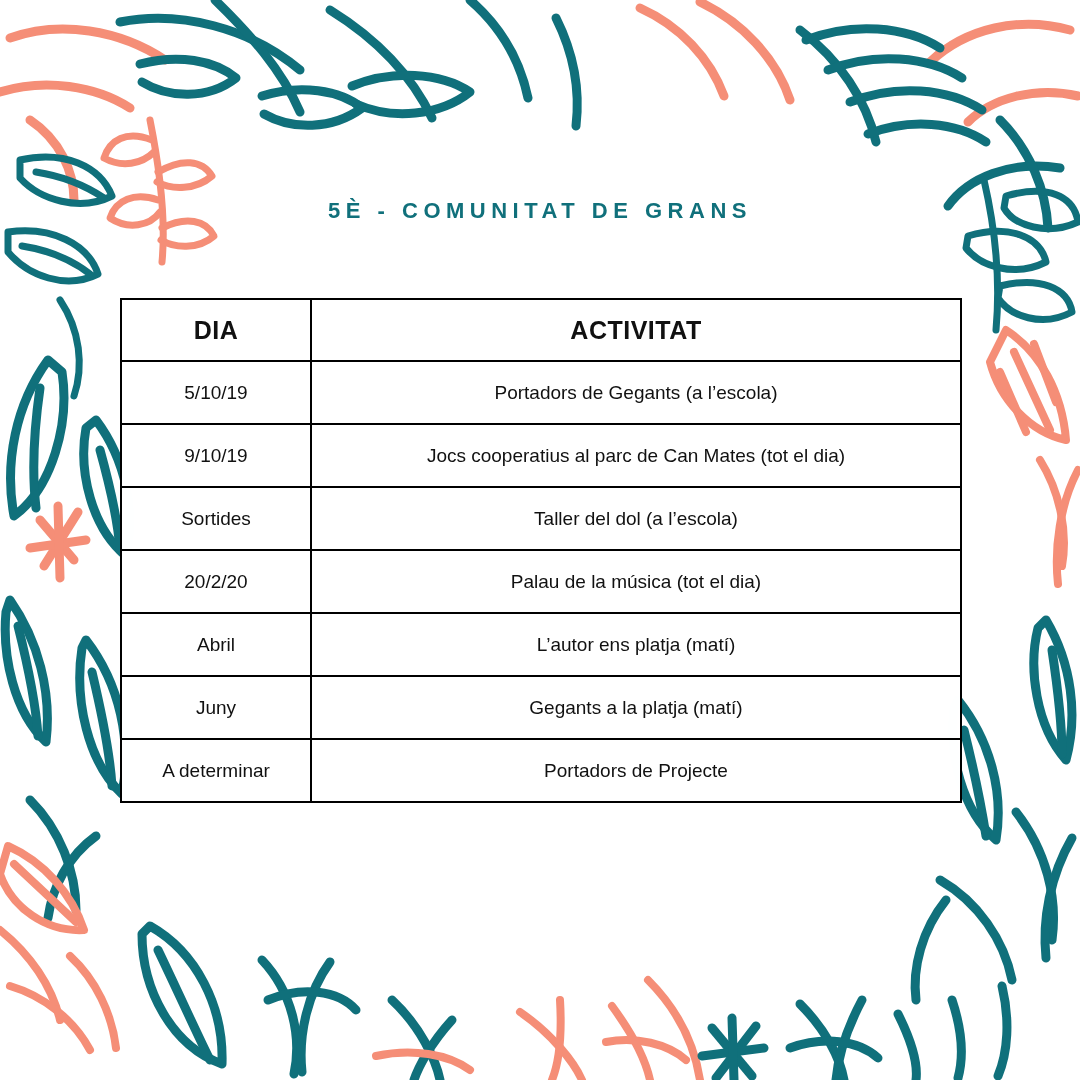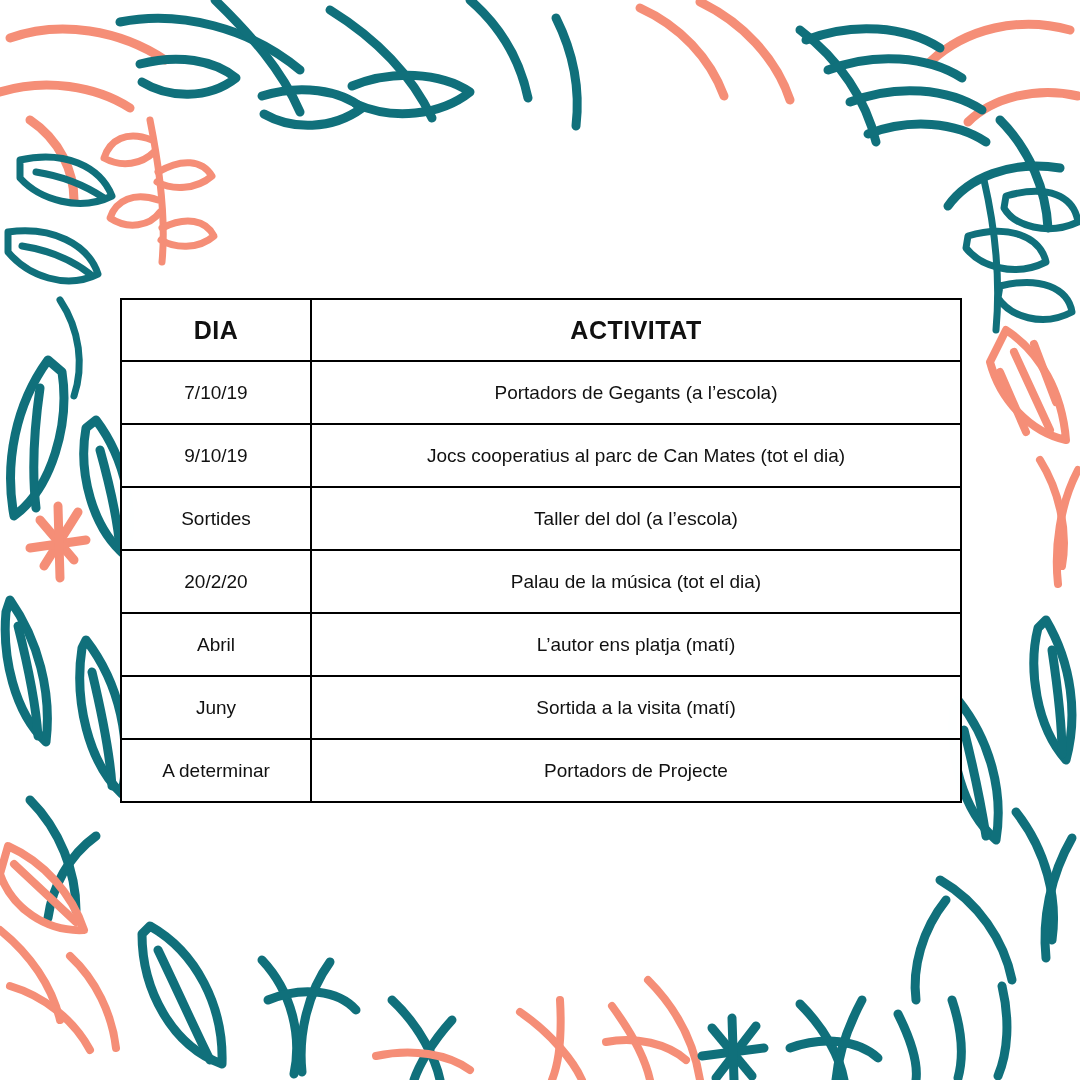--- a/index.html
+++ b/index.html
@@ -229,57 +229,58 @@
         </g>
         <g stroke="#F58E77" stroke-width="8">
           <path d="M376 1056 C 412 1048, 448 1054, 470 1070"></path>
         </g>
 
       </g>
     </svg>
   </div>
 
 
+  <div class="subtitle">5È - COMUNITAT DE GRANS</div>
 
   <div class="table-wrap">
     <table class="schedule">
       <colgroup>
         <col class="col-day">
         <col class="col-act">
       </colgroup>
       <thead>
         <tr>
           <th>DIA</th>
           <th>ACTIVITAT</th>
         </tr>
       </thead>
       <tbody>
         <tr>
-          <td>7/10/19</td>
+          <td>5/10/19</td>
           <td>Portadors de Gegants (a l’escola)</td>
         </tr>
         <tr>
           <td>9/10/19</td>
           <td>Jocs cooperatius al parc de Can Mates (tot el dia)</td>
         </tr>
         <tr>
           <td>Sortides</td>
           <td>Taller del dol (a l’escola)</td>
         </tr>
         <tr>
           <td>20/2/20</td>
           <td>Palau de la música (tot el dia)</td>
         </tr>
         <tr>
           <td>Abril</td>
           <td>L’autor ens platja (matí)</td>
         </tr>
         <tr>
           <td>Juny</td>
-          <td>Sortida a la visita (matí)</td>
+          <td>Gegants a la platja (matí)</td>
         </tr>
         <tr>
           <td>A determinar</td>
           <td>Portadors de Projecte</td>
         </tr>
       </tbody>
     </table>
   </div>
 
 </div>

